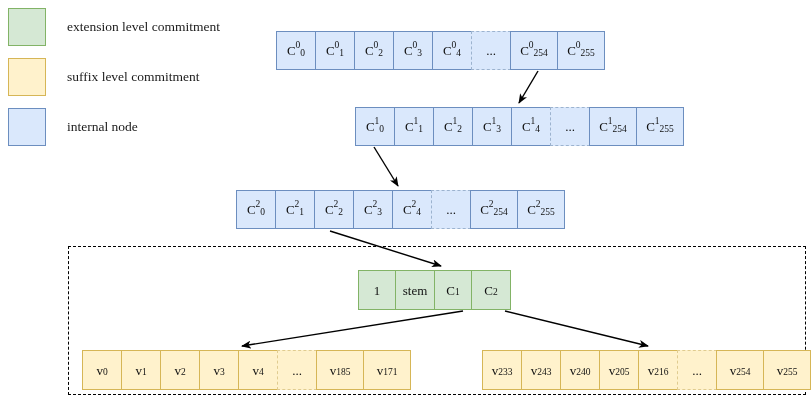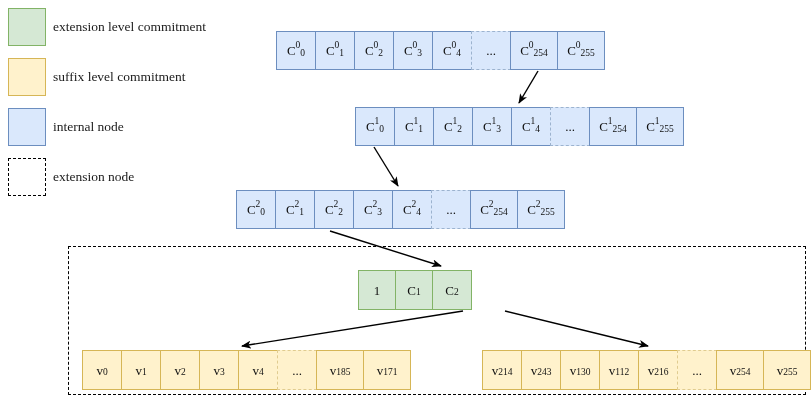--- a/index.html
+++ b/index.html
@@ -21,21 +21,21 @@
     position: absolute;
     display: flex;
     align-items: center;
   }
   .legend-swatch {
     width: 38px;
     height: 38px;
     flex: 0 0 38px;
   }
   .legend-label {
-    margin-left: 7px;
+    margin-left: 21px;
     font-size: 13.5px;
     color: #1a1a1a;
     white-space: nowrap;
     line-height: 1;
   }
 
   
   .node-row {
     position: absolute;
     display: flex;
@@ -126,24 +126,20 @@
   <div class="legend-row" style="left:8px; top:108px;">
     <div class="legend-swatch" style="background:#dae8fc; border:1px solid #6c8ebf;"></div>
     <div class="legend-label">internal node</div>
   </div>
 
   <div class="legend-row" style="left:8px; top:58px;">
     <div class="legend-swatch" style="background:#fff2cc; border:1px solid #d6b656;"></div>
     <div class="legend-label">suffix level commitment</div>
   </div>
 
-  <div class="legend-row" style="left:8px; top:158px;">
-    <div class="legend-swatch" style="background:#ffffff; border:1.5px dashed #000000;"></div>
-    <div class="legend-label">extension node</div>
-  </div>
 
   <div id="extension-boundary"></div>
 
   <div class="node-row blue" id="row-level0" style="left:276px; top:31px; height:39px;">
       <div class="cell" style="width: 40px;">
         <span>C</span>
         <sup>0</sup>
         <sub>0</sub>
       </div>
       <div class="cell" style="width: 40px;">
@@ -254,20 +250,23 @@
         <span>C</span>
         <sup>2</sup>
         <sub>255</sub>
       </div>
     </div>
 
   <div class="node-row green" id="row-extension" style="left:358px; top:270px; height:40px;">
       <div class="cell" style="width: 38px;">
         <span>1</span>
       </div>
+      <div class="cell" style="width: 40px;">
+        <span>stem</span>
+      </div>
       <div class="cell" style="width: 38px;">
         <span>C</span>
         <sub>1</sub>
       </div>
       <div class="cell" style="width: 40px;">
         <span>C</span>
         <sub>2</sub>
       </div>
     </div>
 
@@ -299,33 +298,33 @@
       </div>
       <div class="cell" style="width: 48px;">
         <span>v</span>
         <sub>171</sub>
       </div>
     </div>
 
   <div class="node-row yellow" id="row-suffix-right" style="left:482px; top:350px; height:40px;">
       <div class="cell" style="width: 40px;">
         <span>v</span>
-        <sub>214</sub>
+        <sub>233</sub>
       </div>
       <div class="cell" style="width: 40px;">
         <span>v</span>
         <sub>243</sub>
       </div>
       <div class="cell" style="width: 40px;">
         <span>v</span>
-        <sub>130</sub>
-      </div>
-      <div class="cell" style="width: 40px;">
-        <span>v</span>
-        <sub>112</sub>
+        <sub>240</sub>
+      </div>
+      <div class="cell" style="width: 40px;">
+        <span>v</span>
+        <sub>205</sub>
       </div>
       <div class="cell" style="width: 40px;">
         <span>v</span>
         <sub>216</sub>
       </div>
       <div class="cell dots" style="width: 40px;">...</div>
       <div class="cell" style="width: 48px;">
         <span>v</span>
         <sub>254</sub>
       </div>

